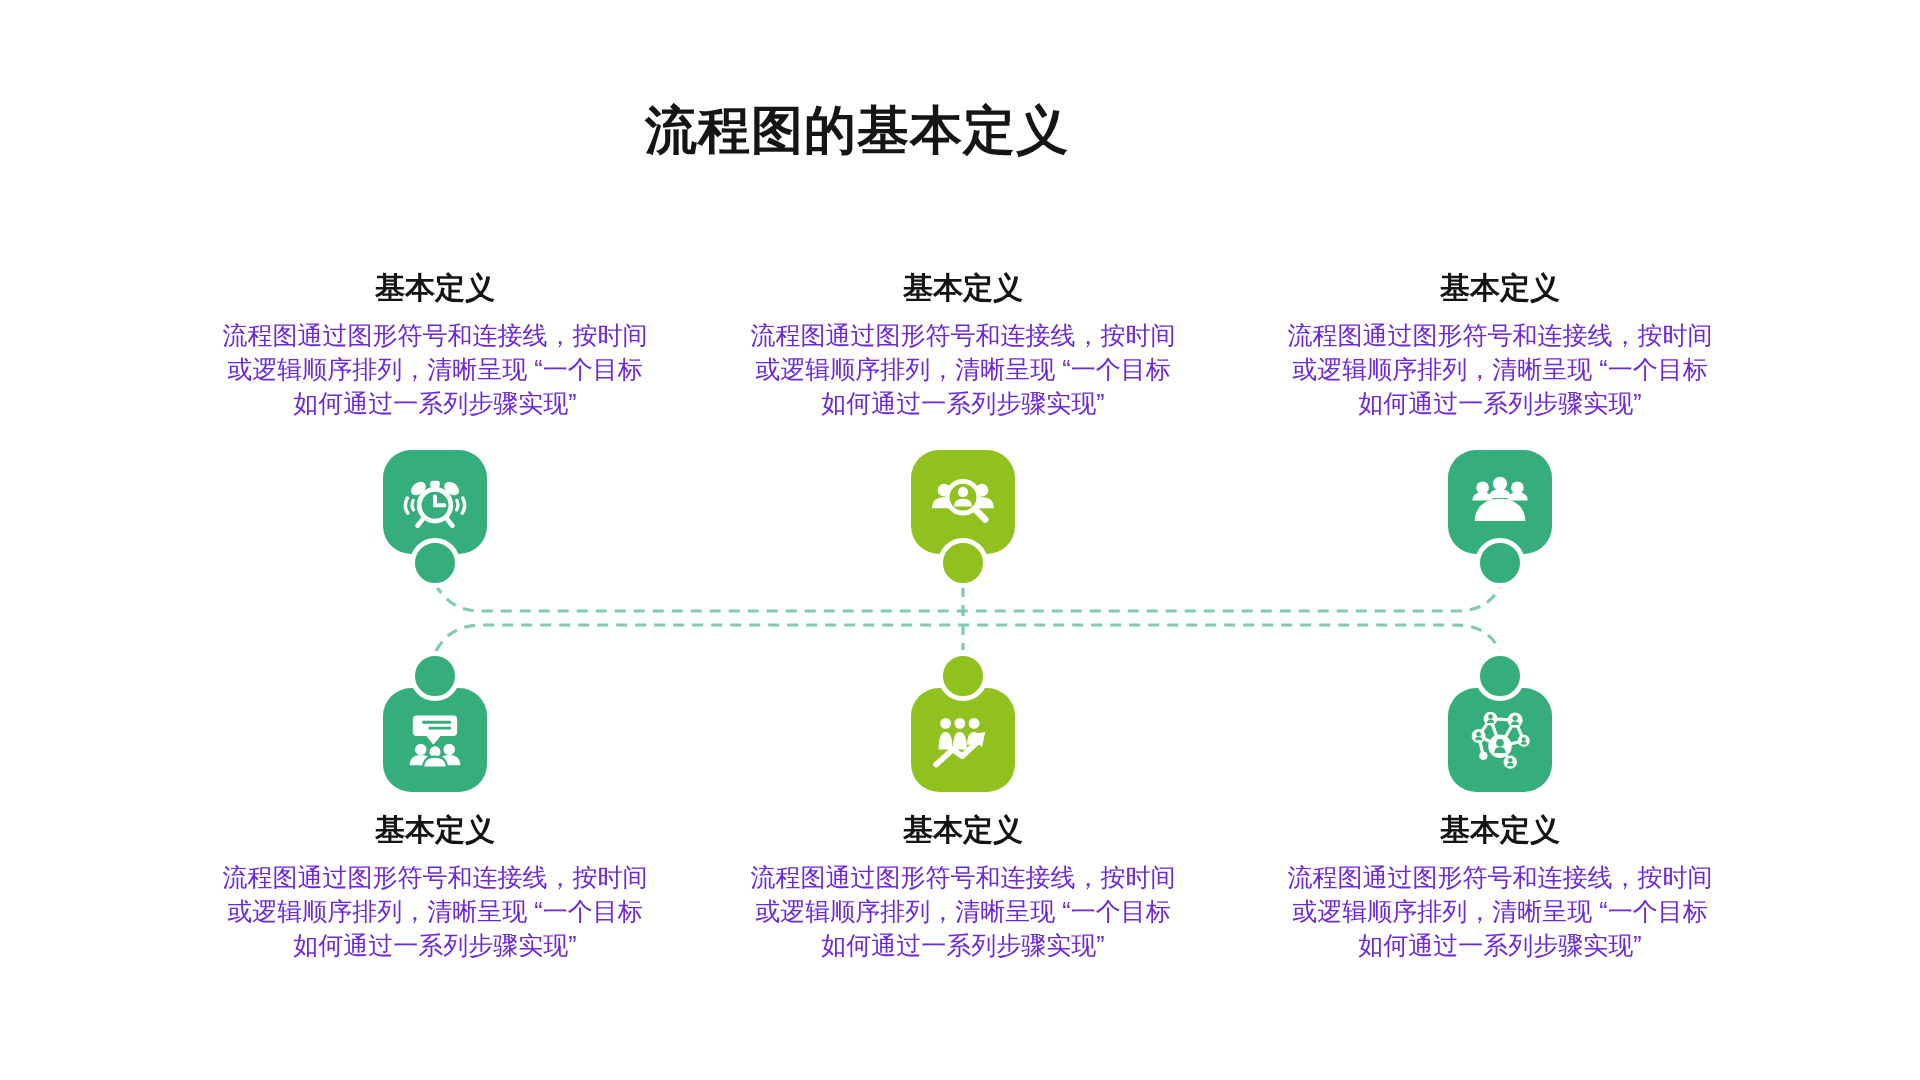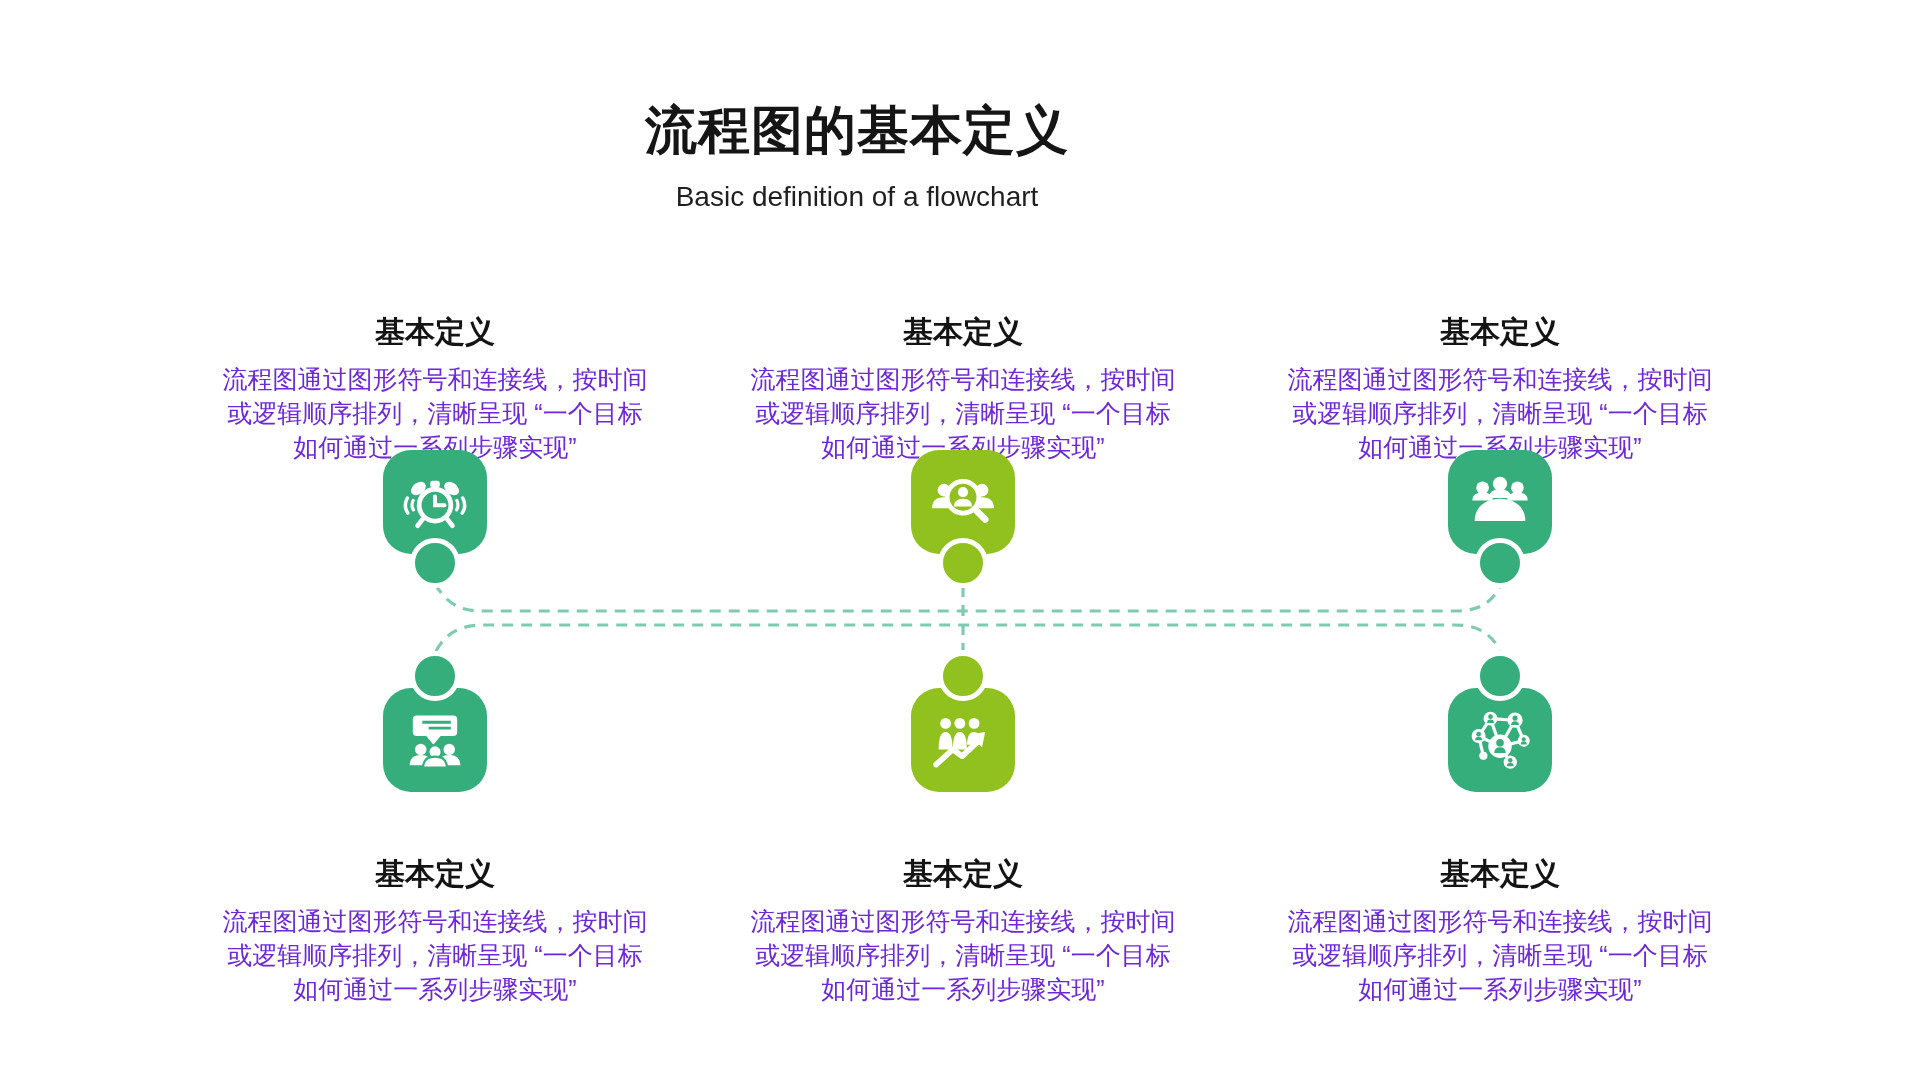--- a/index.html
+++ b/index.html
@@ -15,21 +15,21 @@
     position:absolute;top:98px;left:0;width:100%;
     text-align:center;font-size:52px;line-height:64px;font-weight:800;
     color:#151515;letter-spacing:1px;margin:0;
   }
   .subtitle{
     position:absolute;top:180px;left:0;width:100%;
     text-align:center;font-size:28px;line-height:34px;font-weight:400;
     color:#1f1f1f;margin:0;
   }
   .connector-svg{position:absolute;left:0;top:0;width:1920px;height:1080px;}
-  .tblock{position:absolute;width:460px;text-align:center;margin-top:44px;}
+  .tblock{position:absolute;width:460px;text-align:center;}
   .tblock h3{margin:0;font-size:30px;line-height:40px;font-weight:800;color:#141414;}
   .tblock p{margin:10px 0 0;font-size:25px;line-height:34px;color:#6d28d9;}
   .tb-top{top:268px;}
   .tb-bottom{top:810px;}
   .col1{left:205px;} .col2{left:733px;} .col3{left:1270px;}
   .icon-square{
     position:absolute;width:104px;height:104px;border-radius:28px;
     display:flex;align-items:center;justify-content:center;
   }
   .row-top{top:450px;} .row-bottom{top:688px;}
@@ -43,21 +43,20 @@
   .d1{left:410px;} .d2{left:938px;} .d3{left:1475px;}
   .d-top{top:538px;} .d-bottom{top:651px;}
   .icon-square svg{width:76px;height:76px;}
 </style>
 </head>
 <body>
 
 <div class="slide">
 
   <h1 class="title">流程图的基本定义</h1>
-  <div class="subtitle">Basic definition of a flowchart</div>
 
   <svg class="connector-svg" viewBox="0 0 1920 1080">
     <g fill="none" stroke="#7fcbb1" stroke-width="3.2" stroke-dasharray="11 8">
       <path d="M435 584 C446 602 458 611 482 611 H1456 C1480 611 1492 602 1501 585"></path>
       <path d="M436 651 C446 633 460 625 484 625 H1454 C1478 625 1490 633 1500 650"></path>
       <path d="M963 586 V650"></path>
     </g>
   </svg>
 
   <section class="tblock tb-top col1">

